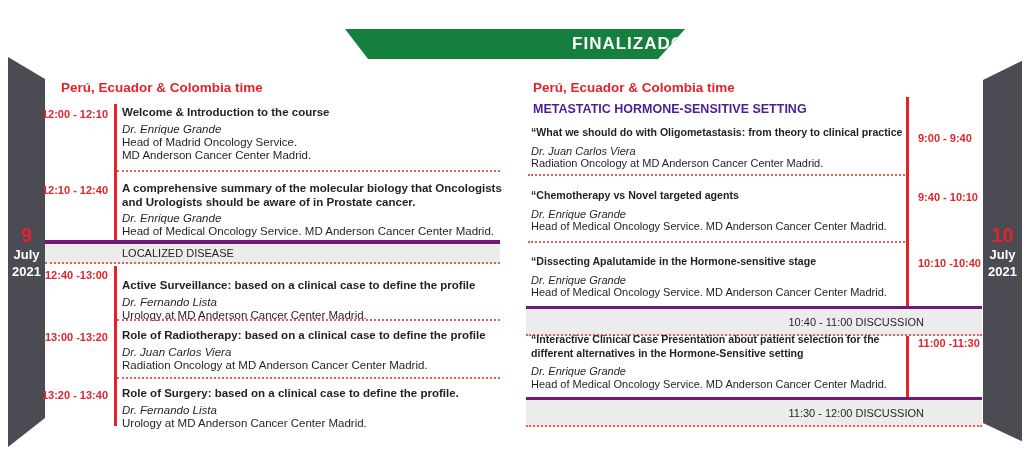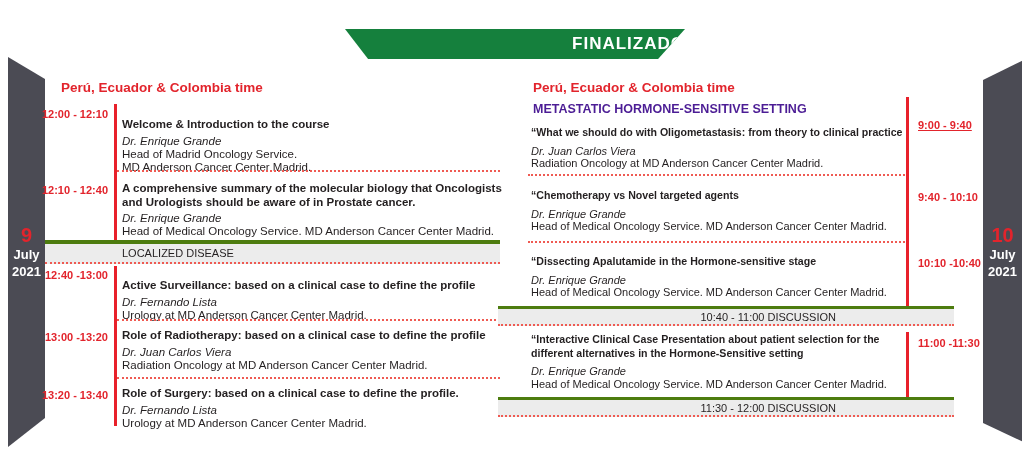--- a/index.html
+++ b/index.html
@@ -46,25 +46,25 @@
   .item .title { font-weight:bold; font-size:11.5px; line-height:13.5px; margin-bottom:3px; }
   .item .speaker { font-style:italic; font-size:11.5px; line-height:13px; }
   .item .aff { font-size:11.5px; line-height:13px; }
   .col-right .item .title { font-size:10.6px; line-height:13.5px; margin-bottom:5px; }
   .col-right .item .speaker, .col-right .item .aff { font-size:11px; line-height:12.5px; }
 
   .sep { position:absolute; border-top:2px dotted #ef5a52; height:0; }
 
   .graybar {
     position:absolute; background:#ececec;
-    border-top:4px solid #4d7c0f; border-bottom:2px dotted #ef5a52;
+    border-top:4px solid #701a75; border-bottom:2px dotted #ef5a52;
     font-size:11px; color:#231f20; display:flex; align-items:center;
   }
   .graybar.localized { left:45px; top:240px; width:455px; height:24px; padding-left:77px; }
-  .graybar.discussion { left:498px; width:456px; height:20px; justify-content:flex-end; padding-right:118px; border-top-width:3px; }
+  .graybar.discussion { left:526px; width:456px; height:30px; justify-content:flex-end; padding-right:58px; border-top-width:3px; }
   .bar1 { top:306px; }
   .bar2 { top:397px; }
 </style>
 </head>
 <body>
 
 <div class="canvas">
 
   <div class="banner">
     <span>FINALIZADO</span>
@@ -86,21 +86,21 @@
     </div>
   </div>
 
   <div class="col-left">
     <div class="tz-header" style="left:61px; top:80px;">Perú, Ecuador &amp; Colombia time</div>
 
     <div class="vline" style="left:114px; top:104px; height:136px;"></div>
     <div class="vline" style="left:114px; top:266px; height:160px;"></div>
 
     <div class="time l" style="top:108px;">12:00 - 12:10</div>
-    <div class="item" style="left:122px; top:118px; width:382px;">
+    <div class="item" style="left:122px; top:106px; width:382px;">
       <div class="title">Welcome &amp; Introduction to the course</div>
       <div class="speaker">Dr. Enrique Grande</div>
       <div class="aff">Head of Madrid Oncology Service.</div>
       <div class="aff">MD Anderson Cancer Center Madrid.</div>
     </div>
     <div class="sep" style="left:117px; top:170px; width:383px;"></div>
 
     <div class="time l" style="top:184px;">12:10 - 12:40</div>
     <div class="item" style="left:122px; top:182px; width:382px;">
       <div class="title">A comprehensive summary of the molecular biology that Oncologists and Urologists should be aware of in Prostate cancer.</div>
@@ -136,21 +136,21 @@
     </div>
   </div>
 
   <div class="col-right">
     <div class="tz-header" style="left:533px; top:80px;">Perú, Ecuador &amp; Colombia time</div>
     <div class="section-heading" style="left:533px; top:102px;">METASTATIC HORMONE-SENSITIVE SETTING</div>
 
     <div class="vline" style="left:906px; top:97px; height:209px;"></div>
     <div class="vline" style="left:906px; top:332px; height:65px;"></div>
 
-    <div class="time r" style="top:119px;text-decoration:underline;">9:00 - 9:40</div>
+    <div class="time r" style="top:132px;">9:00 - 9:40</div>
     <div class="item" style="left:531px; top:126px; width:372px;">
       <div class="title">“What we should do with Oligometastasis: from theory to clinical practice</div>
       <div class="speaker">Dr. Juan Carlos Viera</div>
       <div class="aff">Radiation Oncology at MD Anderson Cancer Center Madrid.</div>
     </div>
     <div class="sep" style="left:528px; top:174px; width:377px;"></div>
 
     <div class="time r" style="top:191px;">9:40 - 10:10</div>
     <div class="item" style="left:531px; top:189px; width:372px;">
       <div class="title">“Chemotherapy vs Novel targeted agents</div>

